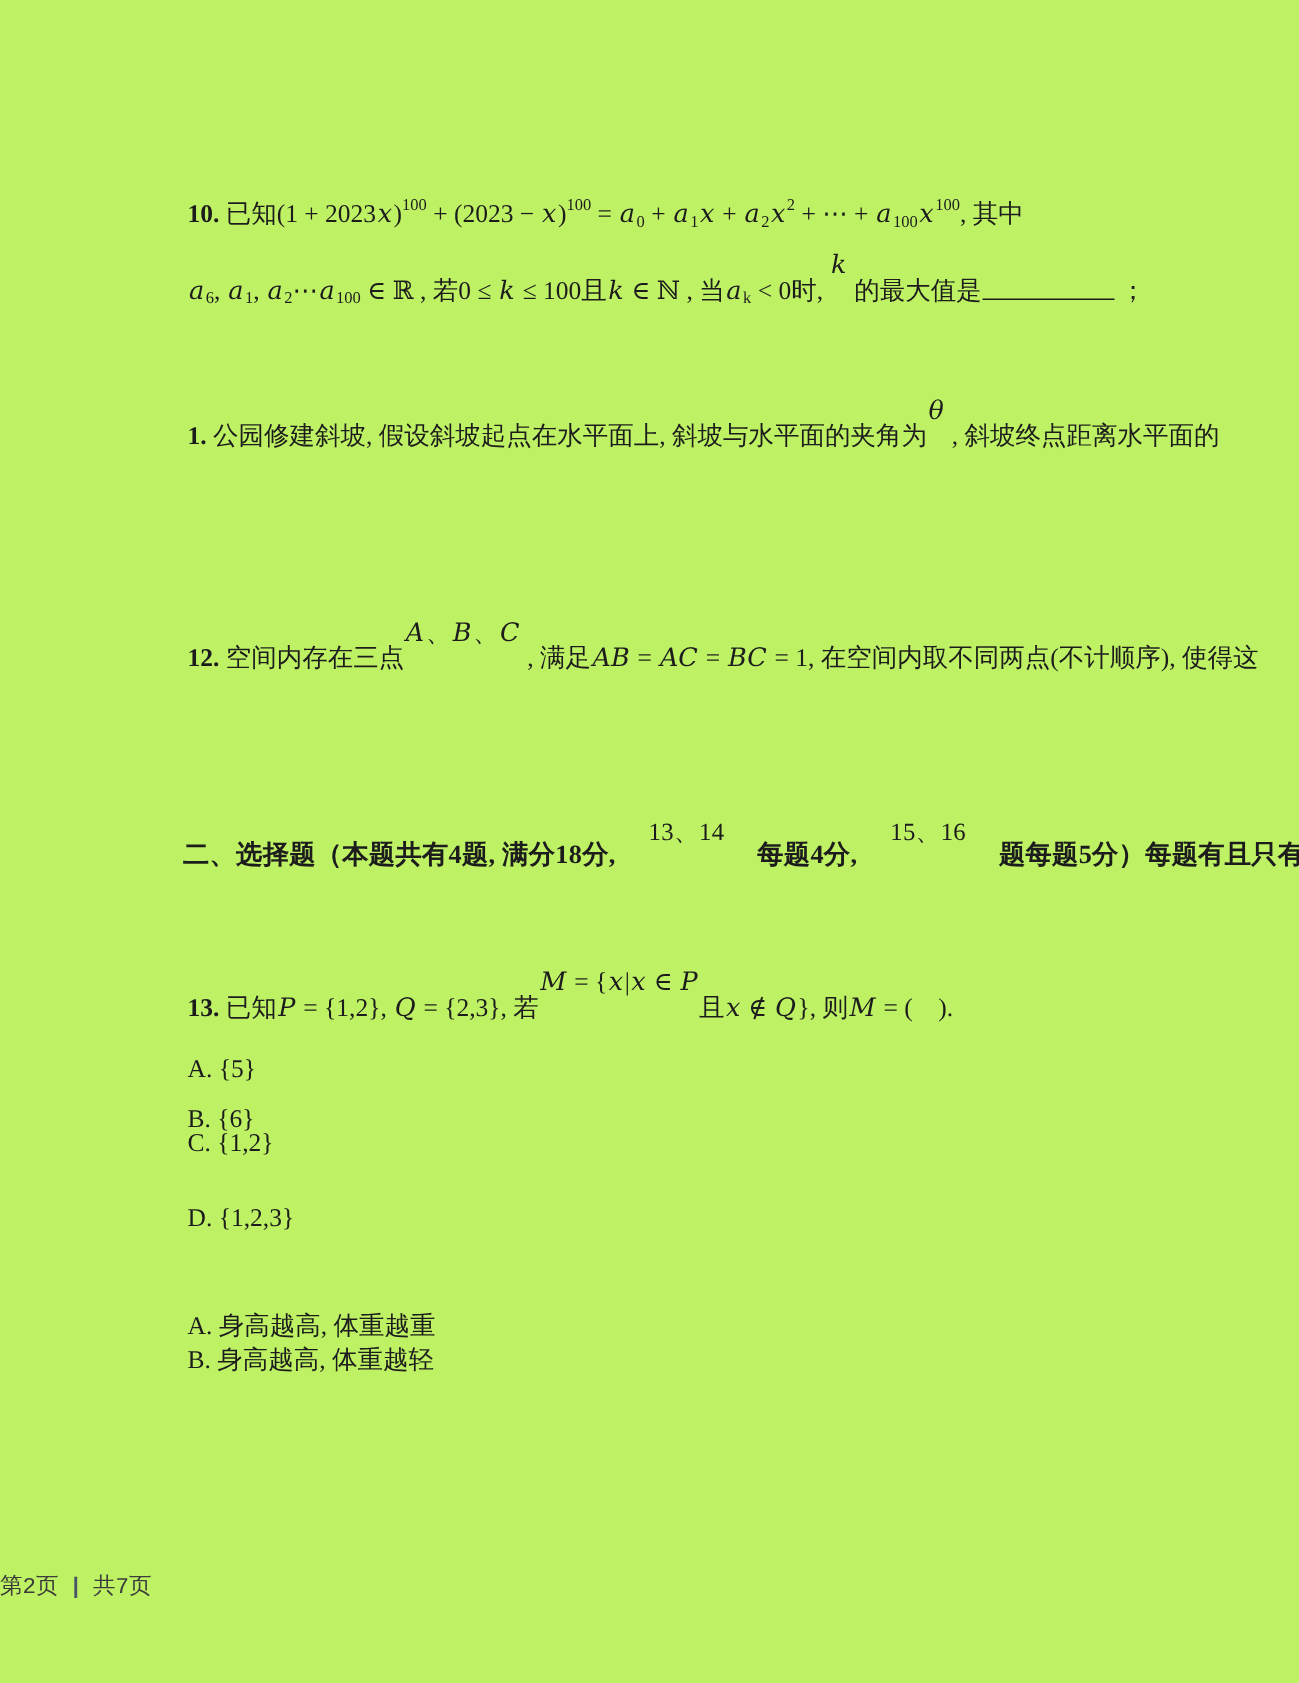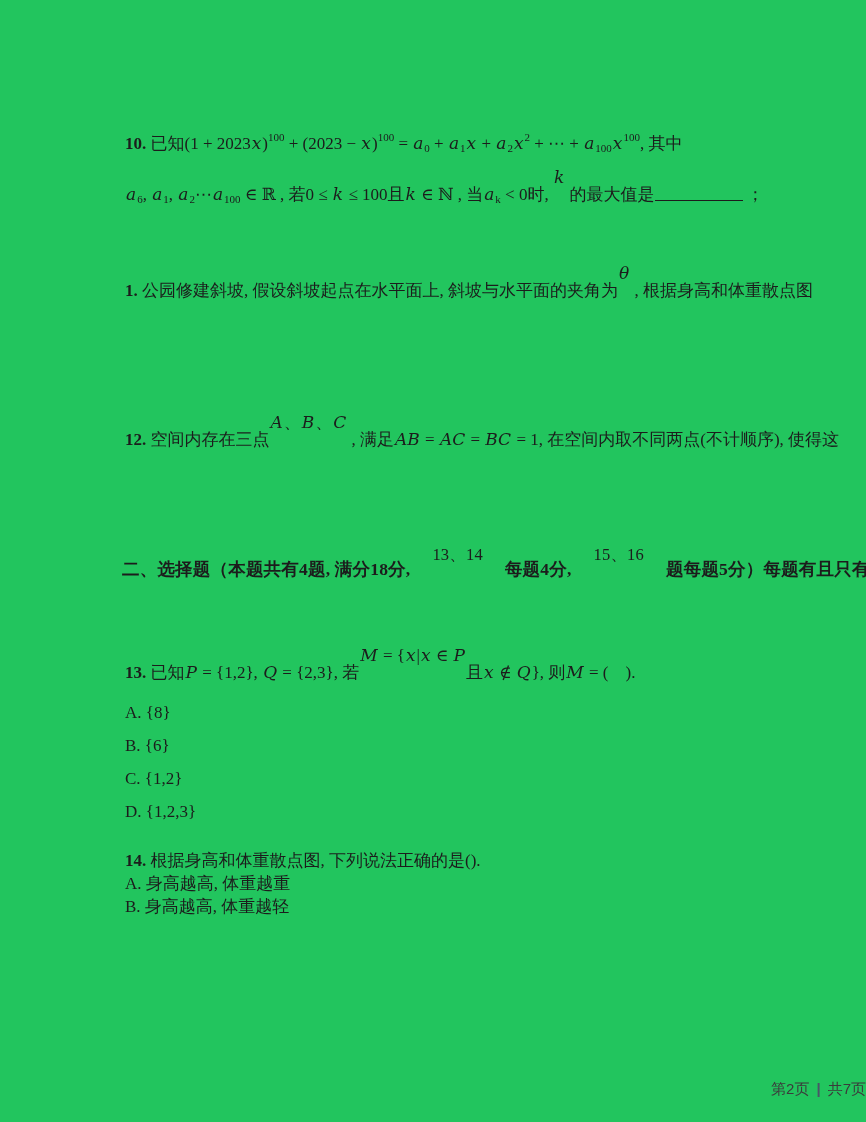--- a/index.html
+++ b/index.html
@@ -1,20 +1,20 @@
 <!DOCTYPE html>
 <html><head>
 <meta charset="utf-8">
 <style>
   html,body{margin:0;padding:0;background:#e8e8e8;}
   .page{
     position:relative;
     width:866px;height:1122px;
     margin:0 auto;
-    background:#22c55e;
+    background:#bef264;
     font-family:"Liberation Serif","DejaVu Serif",serif;
     color:#1c1c1c;
     overflow:hidden;
   }
   .line{
     position:absolute;
     left:125px;
     white-space:nowrap;
     font-size:17px;
     line-height:24px;
@@ -42,49 +42,47 @@
   .blank{
     display:inline-block;
     height:5px;
     border-bottom:1.5px solid #1c1c1c;
     transform:translateY(1px);
   }
   .footer{
     position:absolute;
     left:0;top:1048px;
     width:100%;
-    text-align:right;
+    text-align:left;
     font-size:15px;
     color:#3b3b3b;
-    font-family:Liberation Sans, sans-serif;
-    margin-top:32px;
+    font-family:Liberation Mono, monospace;
   }
   .footer .sep{color:#4a5568;margin:0 7px;font-weight:bold;}
 </style>
 </head>
 <body>
 
 <div class="page">
 
   <div class="line" style="top:131px"><span class="b">10.</span><span class="t"> 已知(1 + 2023</span><span class="i">x</span><span class="t">)</span><sup>100</sup><span class="t"> + (2023 − </span><span class="i">x</span><span class="t">)</span><sup>100</sup><span class="t"> = </span><span class="i">a</span><sub>0</sub><span class="t"> + </span><span class="i">a</span><sub>1</sub><span class="i">x</span><span class="t"> + </span><span class="i">a</span><sub>2</sub><span class="i">x</span><sup>2</sup><span class="t"> + ⋯ + </span><span class="i">a</span><sub>100</sub><span class="i">x</span><sup>100</sup><span class="t">, 其中</span></div>
   <div class="line" style="top:182px"><span class="i">a</span><sub>6</sub><span class="t">, </span><span class="i">a</span><sub>1</sub><span class="t">, </span><span class="i">a</span><sub>2</sub><span class="t">⋯</span><span class="i">a</span><sub>100</sub><span class="t"> ∈ ℝ , 若0 ≤ </span><span class="i">k</span><span class="t"> ≤ 100且</span><span class="i">k</span><span class="t"> ∈ ℕ , 当</span><span class="i">a</span><sub>k</sub><span class="t"> &lt; 0时, </span><span class="raise"><span class="i">k</span></span><span class="t"> 的最大值是</span><span class="blank" style="width: 88px;"></span><span class="t"> ；</span></div>
 
-  <div class="line" style="top:279px"><span class="b">1.</span><span class="t"> 公园修建斜坡, 假设斜坡起点在水平面上, 斜坡与水平面的夹角为</span><span class="raise"><span class="i">θ</span></span><span class="t"> , 根据身高和体重散点图</span></div>
+  <div class="line" style="top:279px"><span class="b">1.</span><span class="t"> 公园修建斜坡, 假设斜坡起点在水平面上, 斜坡与水平面的夹角为</span><span class="raise"><span class="i">θ</span></span><span class="t"> , 斜坡终点距离水平面的</span></div>
 
   <div class="line" style="top:427px"><span class="b">12.</span><span class="t"> 空间内存在三点</span><span class="raise"><span class="i">A</span><span class="t">、</span><span class="i">B</span><span class="t">、</span><span class="i">C</span></span><span class="t"> , 满足</span><span class="i">AB</span><span class="t"> = </span><span class="i">AC</span><span class="t"> = </span><span class="i">BC</span><span class="t"> = 1, 在空间内取不同两点(不计顺序), 使得这</span></div>
 
   <div class="line sec" style="top:557px;left:122px"><span class="b">二、选择题（本题共有4题, 满分18分,</span><span class="raise"><span class="t">13、14</span></span><span class="b">每题4分,</span><span class="raise"><span class="t">15、16</span></span><span class="b">题每题5分）每题有且只有一个</span></div>
 
   <div class="line" style="top:660px"><span class="b">13.</span><span class="t"> 已知</span><span class="i">P</span><span class="t"> = {1,2}, </span><span class="i">Q</span><span class="t"> = {2,3}, 若</span><span class="raise"><span class="i">M</span><span class="t"> = {</span><span class="i">x</span><span class="t">|</span><span class="i">x</span><span class="t"> ∈ </span><span class="i">P</span></span><span class="t">且</span><span class="i">x</span><span class="t"> ∉ </span><span class="i">Q</span><span class="t">}, 则</span><span class="i">M</span><span class="t"> = (　).</span></div>
-  <div class="line" style="top:701px"><span class="t">A. {8}</span></div>
+  <div class="line" style="top:701px"><span class="t">A. {5}</span></div>
   <div class="line" style="top:734px"><span class="t">B. {6}</span></div>
-  <div class="line" style="top:767px"><span class="t">C. {1,2}</span></div>
+  <div class="line" style="top:750px"><span class="t">C. {1,2}</span></div>
   <div class="line" style="top:800px"><span class="t">D. {1,2,3}</span></div>
 
-  <div class="line" style="top:849px"><span class="b">14.</span><span class="t"> 根据身高和体重散点图, 下列说法正确的是().</span></div>
   <div class="line" style="top:872px"><span class="t">A. 身高越高, 体重越重</span></div>
   <div class="line" style="top:895px"><span class="t">B. 身高越高, 体重越轻</span></div>
 
   <div class="footer">
     <span>第2页</span><span class="sep">|</span><span>共7页</span>
   </div>
 
 </div>
 
 </body></html>

